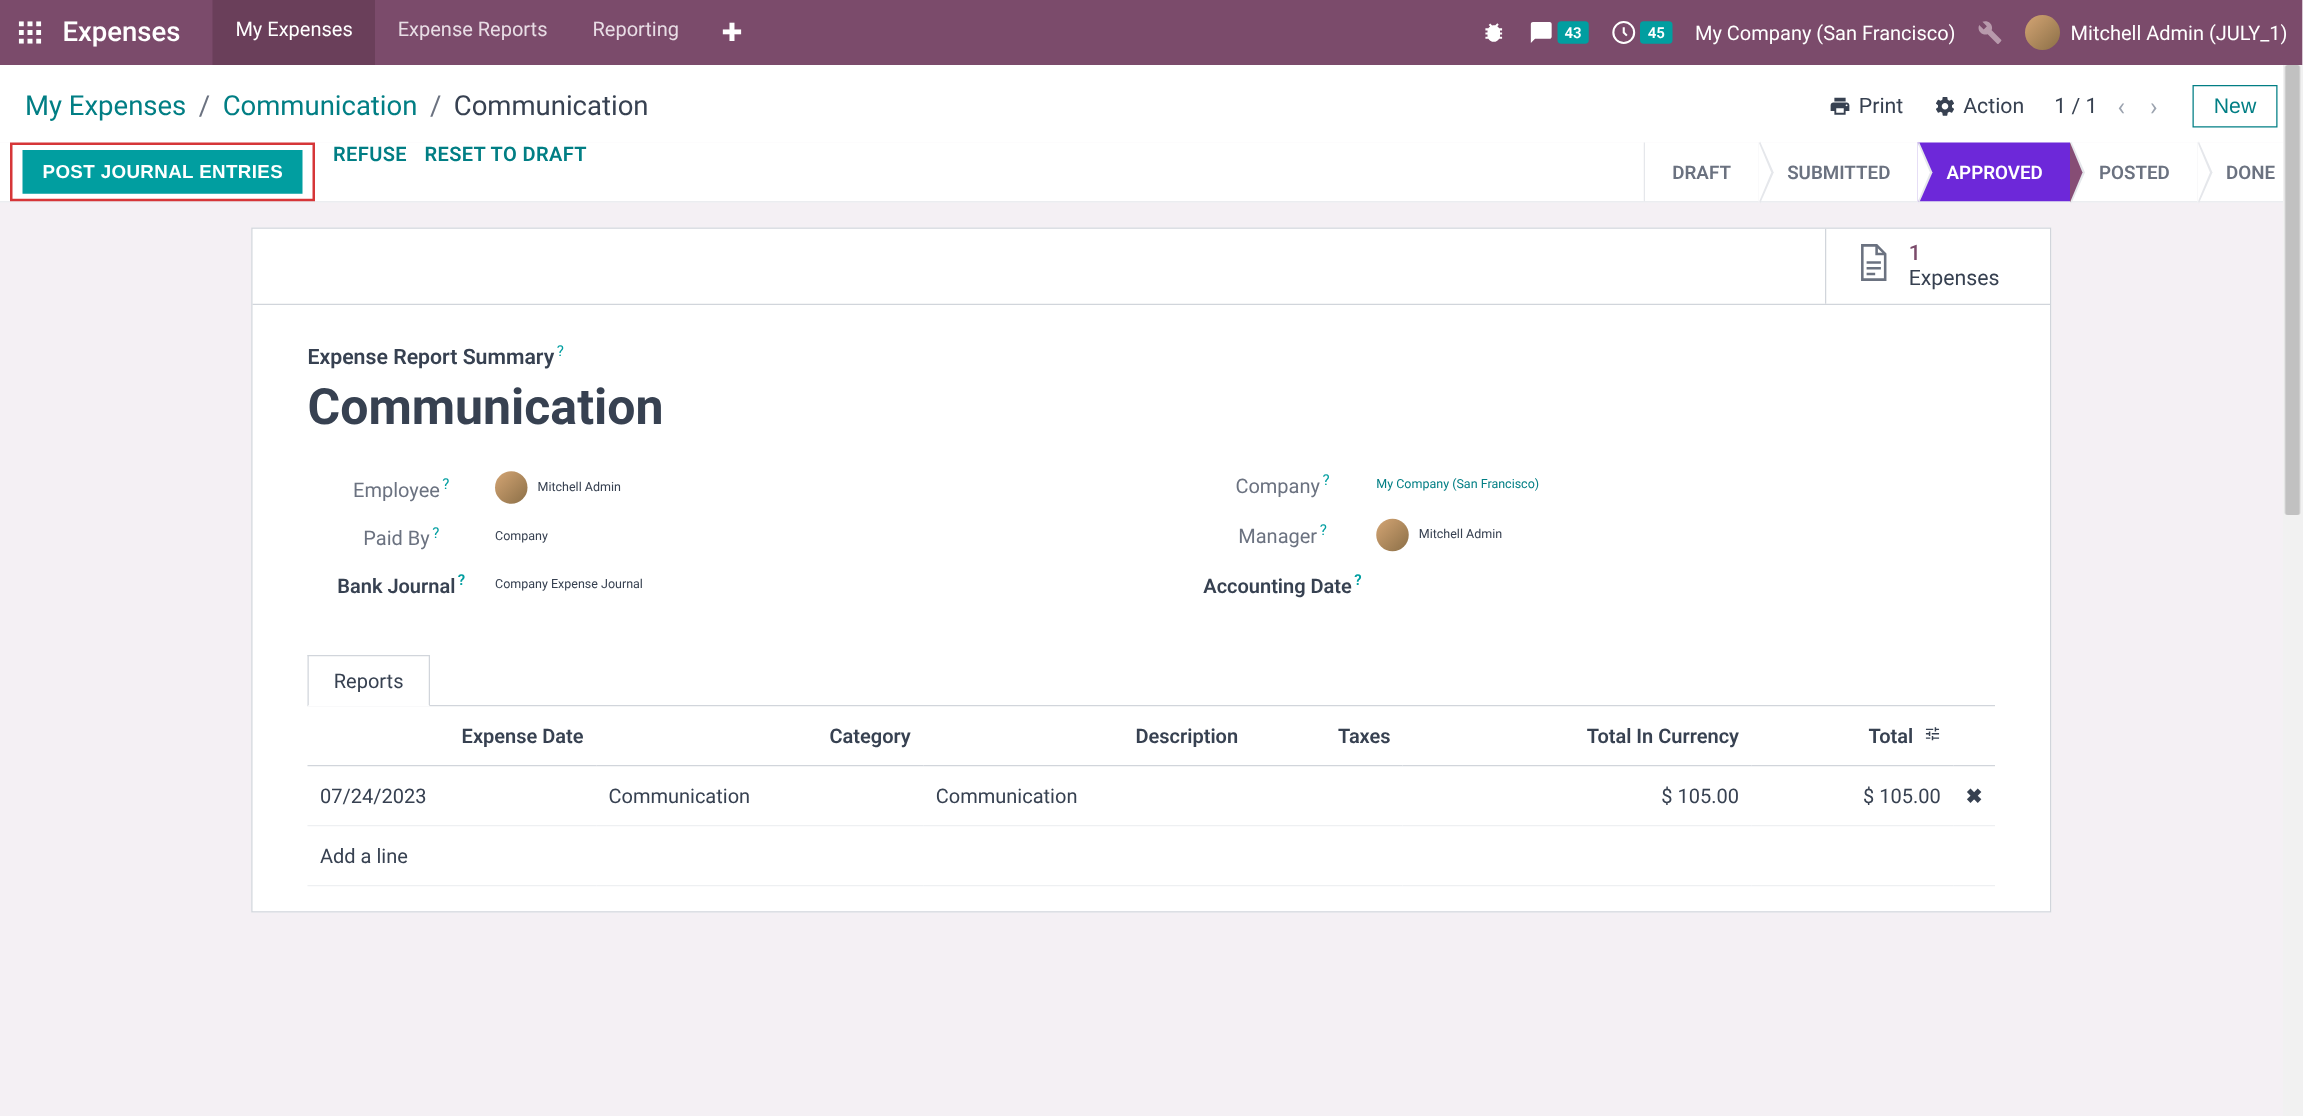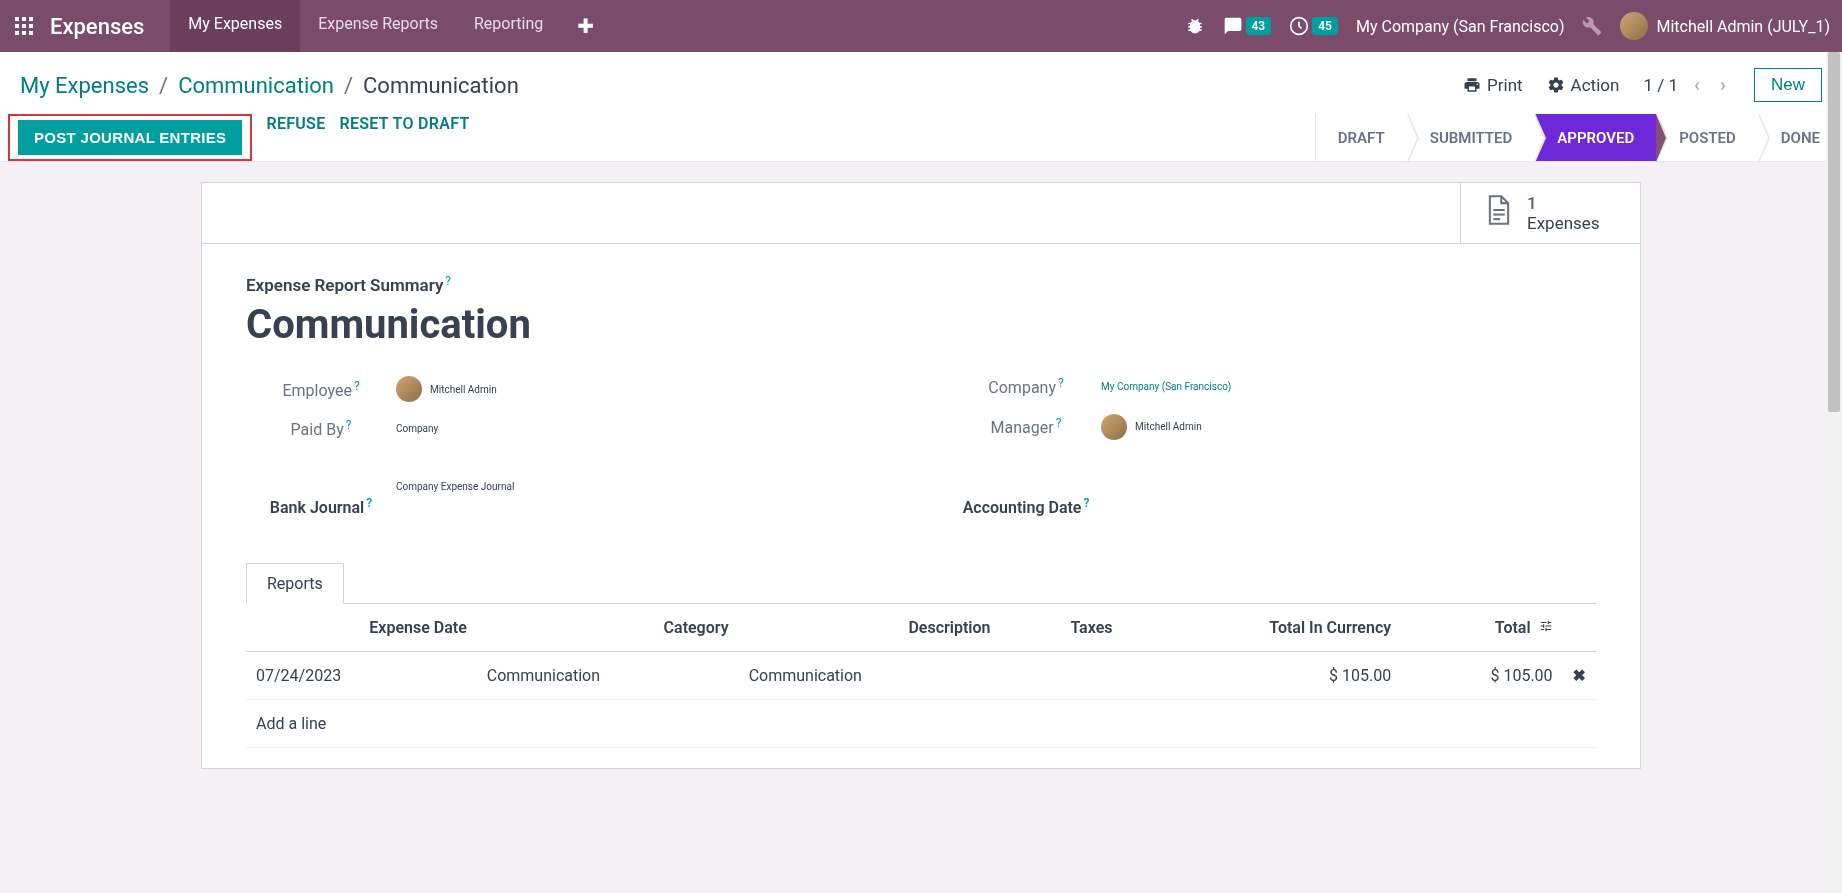--- a/index.html
+++ b/index.html
@@ -60,21 +60,21 @@
     
     .sheet-body { padding: 30px 44px 20px 44px; }
     .title-label { font-size: 17px; font-weight: 600; color: #374151; }
     .help-icon { color: #019ea0; font-size: 12px; vertical-align: super; margin-left: 2px; cursor: pointer; }
     .record-title { font-size: 40px; color: #374151; margin-top: 6px; margin-bottom: 28px; }
     
     .form-columns { display: flex; gap: 60px; margin-bottom: 30px; }
     .form-col { flex: 1; }
     .form-row { display: flex; align-items: center; margin-bottom: 16px; text-align: center; }
     .form-label { width: 150px; font-size: 16px; color: #6b7280; }
-    .form-label.strong { color: #374151; font-weight: 600; margin-top: 40px; }
+    .form-label.strong { color: #374151; font-weight: 600; }
     .form-value { font-size: 10px; color: #374151; display: flex; align-items: center; gap: 8px; }
     .form-value.link { color: #017e84; cursor: pointer; }
     .avatar-sm { width: 26px; height: 26px; border-radius: 50%; background: linear-gradient(135deg, #d4a574, #8b6f47); display: inline-block; }
     
     
     .tabs { display: flex; border-bottom: 1px solid #d1d5db; }
     .tab { padding: 10px 20px; font-size: 16px; cursor: pointer; }
     .tab.active { border: 1px solid #d1d5db; border-bottom: 1px solid white; margin-bottom: -1px; background: white; color: #374151; }
     
     

